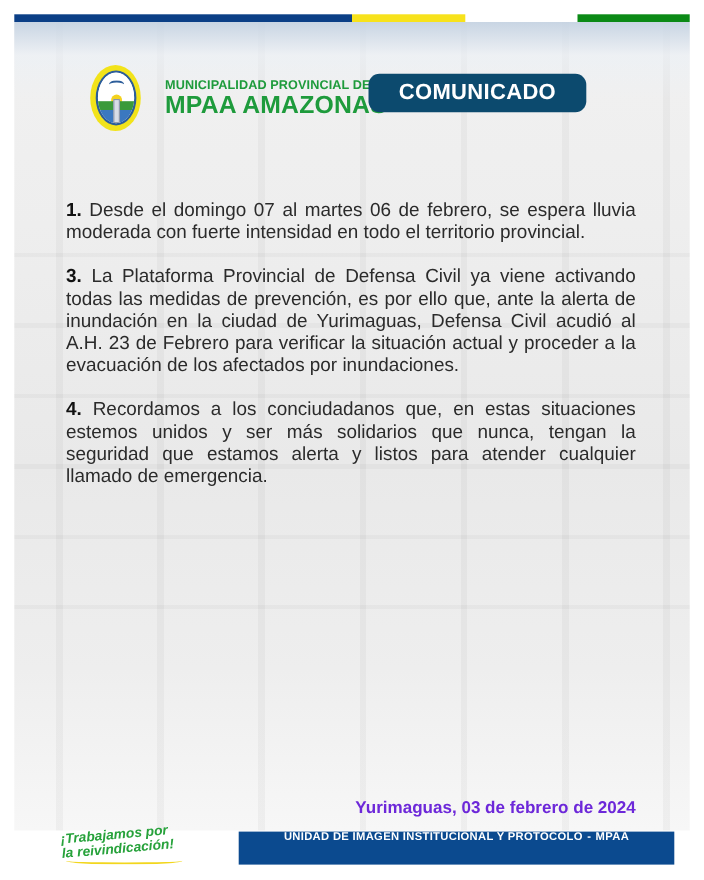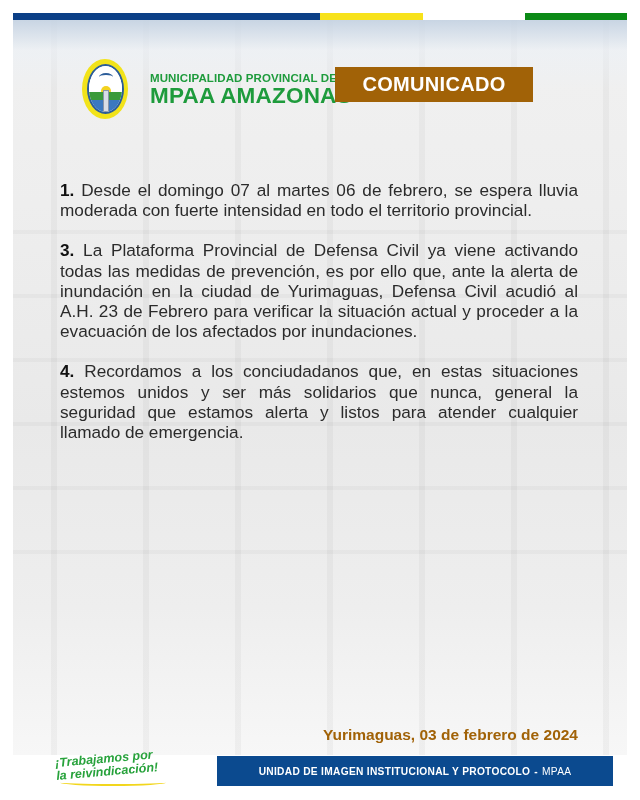--- a/index.html
+++ b/index.html
@@ -43,51 +43,51 @@
   .seal-inner .water { position: absolute; left: 0; right: 0; top: 34px; bottom: 0; background: #3b78c0; }
   .seal-inner .tower { position: absolute; left: 14px; top: 24px; width: 6px; height: 22px; background: #d8dde6; border: 1px solid #8a94a8; }
   .seal-inner .mark { position: absolute; left: 10px; top: 7px; width: 14px; height: 8px; border-top: 2px solid #2c5d9a; border-radius: 50% 50% 0 0; }
 
   .org-name { position: absolute; left: 134px; top: 72px; color: #1e9b3c; margin-left: 16px; }
   .org-line1 { font-size: 11.5px; font-weight: bold; letter-spacing: 0.1px; line-height: 13px; white-space: nowrap; }
   .org-line2 { font-size: 22.5px; font-weight: bold; letter-spacing: 0.2px; line-height: 22px; white-space: nowrap; }
 
   .comunicado {
     position: absolute; left: 335px; top: 67px; width: 198px; height: 35px;
-    background: #a16207; border-radius: 0; color: #ffffff;
+    background: #0c4a6e; border-radius: 10px; color: #ffffff;
     font-size: 20px; font-weight: bold; display: flex; align-items: center; justify-content: center;
     letter-spacing: 0.3px;
   }
 
   
   .content { position: absolute; left: 60px; top: 180px; width: 518px; color: #2b2b2b; }
   .para { font-size: 17.2px; line-height: 20.2px; text-align: justify; margin-bottom: 20px; }
   .para b { font-weight: bold; color: #111111; }
 
   
   .date {
-    position: absolute; right: 62px; top: 726px; color: #a16207;
+    position: absolute; right: 62px; top: 726px; color: #6d28d9;
     font-size: 15.5px; font-weight: bold; white-space: nowrap;
   }
   .slogan {
     position: absolute; left: 56px; top: 752px; width: 114px; height: 36px; color: #27a23b;
     font-style: italic; font-weight: bold; font-size: 12.5px; line-height: 13px; transform: rotate(-5deg);
   }
   .slogan .l2 { padding-left: 0px; }
   .slogan-underline {
     position: absolute; left: 60px; top: 779px; width: 106px; height: 7px;
     border-bottom: 2px solid #f2d61d; border-radius: 0 0 50% 50%;
   }
   .footer-bar {
     position: absolute; left: 217px; top: 756px; width: 396px; height: 30px;
     background: #0b4a8f; color: #ffffff; font-size: 10.2px; font-weight: bold;
-    display: flex; align-items: center; justify-content: center; letter-spacing: 0.3px; white-space: nowrap;
+    display: flex; justify-content: center; letter-spacing: 0.3px; white-space: nowrap;
   }
   .footer-bar .sep { margin: 0 4px; }
-  .footer-bar .mpaa { font-weight: 400; }
+  .footer-bar .mpaa { font-weight: 700; }
 </style>
 </head>
 <body>
 
 <div class="bg-panel"></div>
 
 <div class="top-bar">
   <div class="seg seg-blue" style="background:#0b3f86"></div>
   <div class="seg seg-yellow" style="background:#f7e21b"></div>
   <div class="seg seg-gap"></div>
@@ -108,21 +108,21 @@
 <div class="org-name">
   <div class="org-line1">MUNICIPALIDAD PROVINCIAL DE</div>
   <div class="org-line2">MPAA AMAZONAS</div>
 </div>
 
 <div class="comunicado">COMUNICADO</div>
 
 <div class="content">
   <p class="para"><b>1.</b> <span>Desde el domingo 07 al martes 06 de febrero, se espera lluvia moderada con fuerte intensidad en todo el territorio provincial.</span></p>
   <p class="para"><b>3.</b> <span>La Plataforma Provincial de Defensa Civil ya viene activando todas las medidas de prevención, es por ello que, ante la alerta de inundación en la ciudad de Yurimaguas, Defensa Civil acudió al A.H. 23 de Febrero para verificar la situación actual y proceder a la evacuación de los afectados por inundaciones.</span></p>
-  <p class="para"><b>4.</b> <span>Recordamos a los conciudadanos que, en estas situaciones estemos unidos y ser más solidarios que nunca, general la seguridad que estamos alerta y listos para atender cualquier llamado de emergencia.</span></p>
+  <p class="para"><b>4.</b> <span>Recordamos a los conciudadanos que, en estas situaciones estemos unidos y ser más solidarios que nunca, tengan la seguridad que estamos alerta y listos para atender cualquier llamado de emergencia.</span></p>
 </div>
 
 <div class="date">Yurimaguas, 03 de febrero de 2024</div>
 
 <div class="slogan">
   <div>¡Trabajamos por</div>
   <div class="l2">la reivindicación!</div>
 </div>
 <div class="slogan-underline"></div>
 

